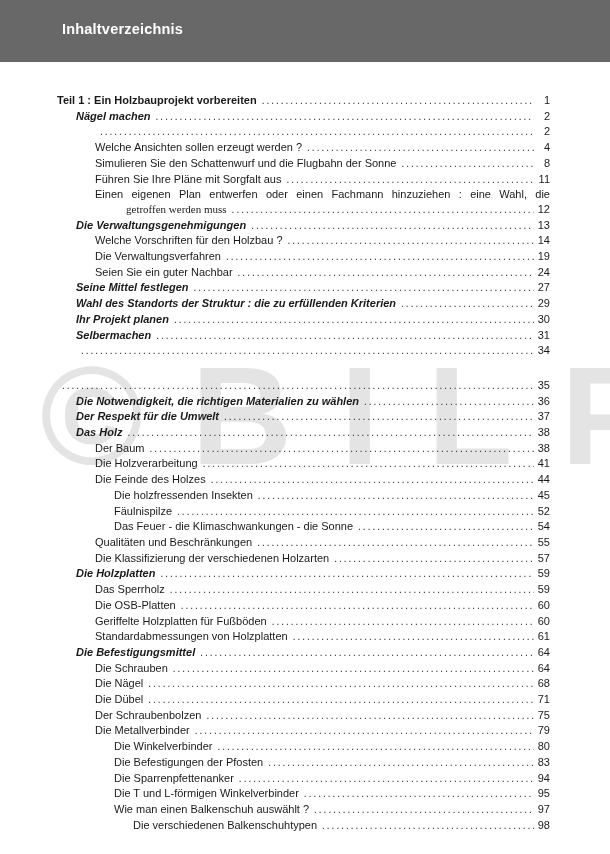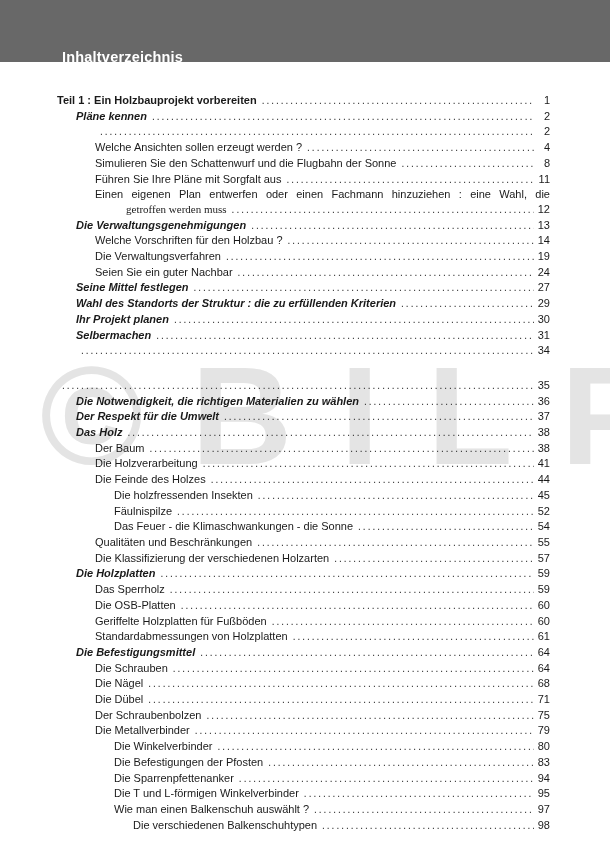--- a/index.html
+++ b/index.html
@@ -14,21 +14,21 @@
   }
   .header {
     position: absolute;
     top: 0; left: 0; right: 0;
     height: 62px;
     background: var(--header_bg, #686868);
     z-index: 2;
   }
   .header h1 {
     margin: 0;
-    padding: 49px 0 0 62px;
+    padding: 21px 0 0 62px;
     font-size: 14.5px;
     font-weight: bold;
     letter-spacing: 0.2px;
     color: var(--header_text, #ffffff);
   }
   .watermark {
     position: absolute;
     top: 346px;
     left: 40px;
     z-index: 0;
@@ -97,21 +97,21 @@
     <h1>Inhaltverzeichnis</h1>
   </div>
   <div class="watermark">©BILP</div>
   <div class="toc" id="toc-list">
       <div class="row l1">
         <span class="t">Teil 1 : Ein Holzbauprojekt vorbereiten</span>
         <span class="dots">..........................................................................................................................................................................</span>
         <span class="pg">1</span>
       </div>
       <div class="row l2">
-        <span class="t">Pläne kennen</span>
+        <span class="t">Nägel machen</span>
         <span class="dots">..........................................................................................................................................................................</span>
         <span class="pg">2</span>
       </div>
       <div class="row l3">
         <span class="dots">..........................................................................................................................................................................</span>
         <span class="pg">2</span>
       </div>
       <div class="row l3">
         <span class="t">Welche Ansichten sollen erzeugt werden ?</span>
         <span class="dots">..........................................................................................................................................................................</span>

